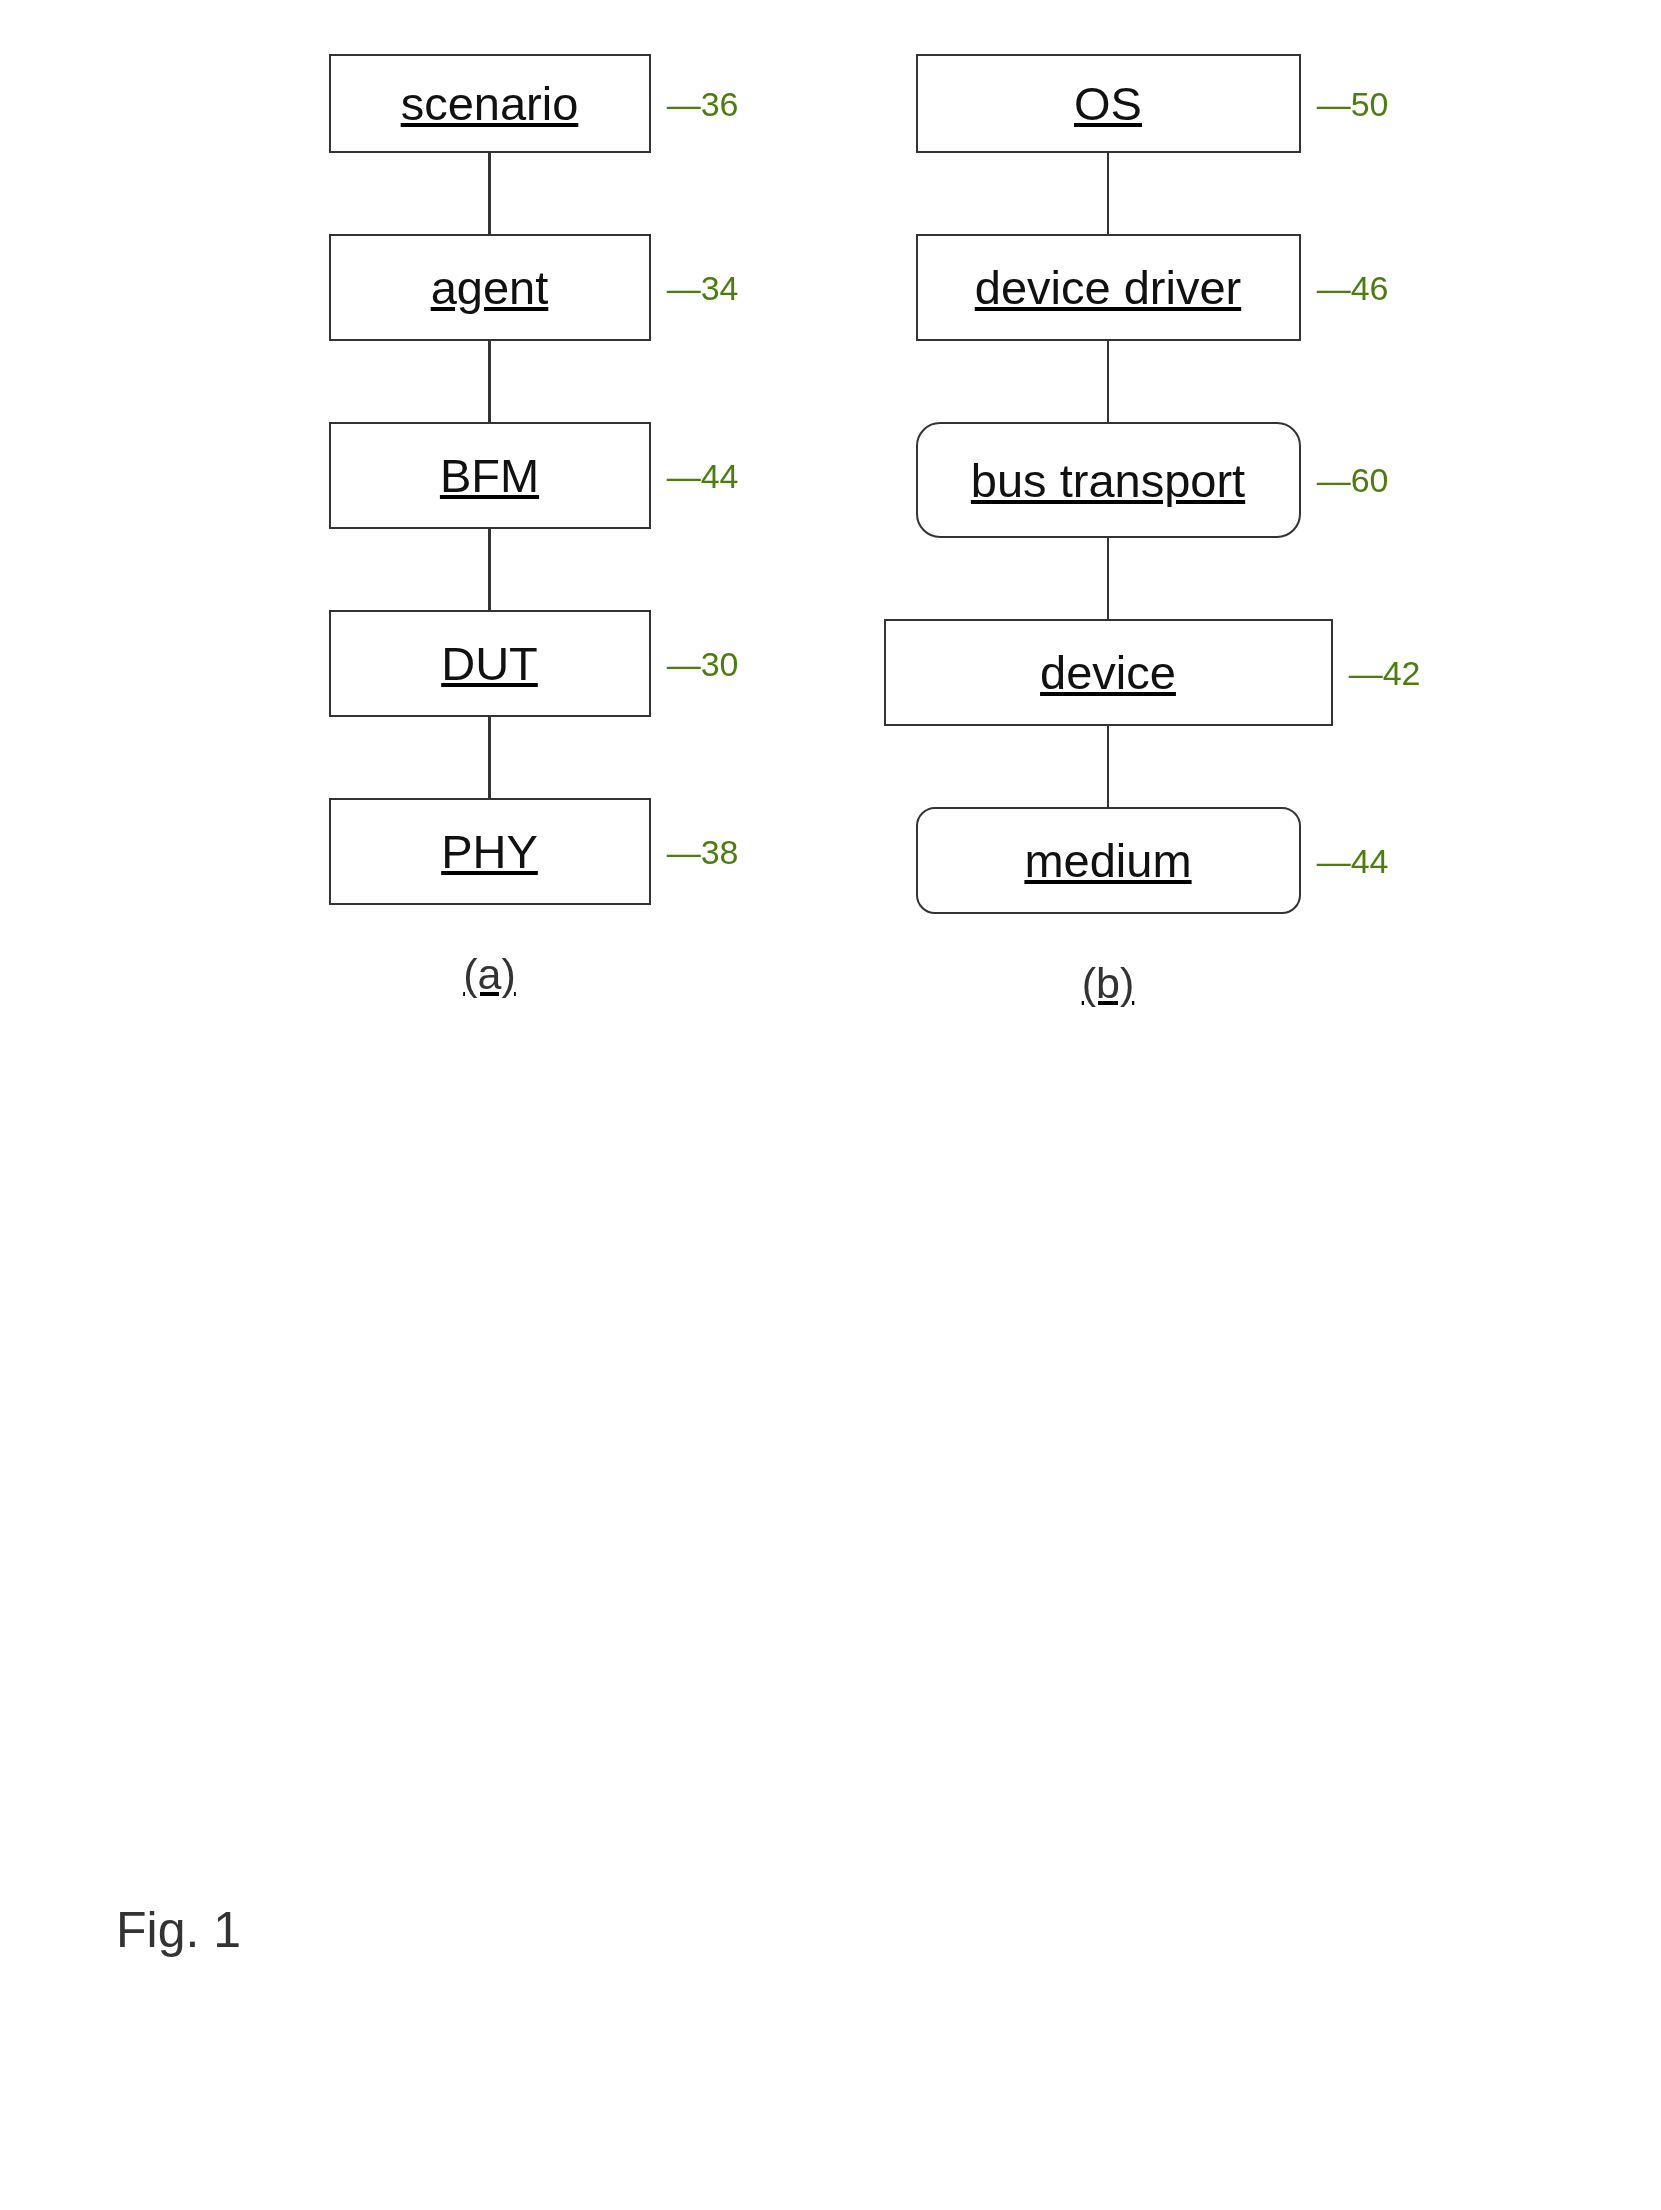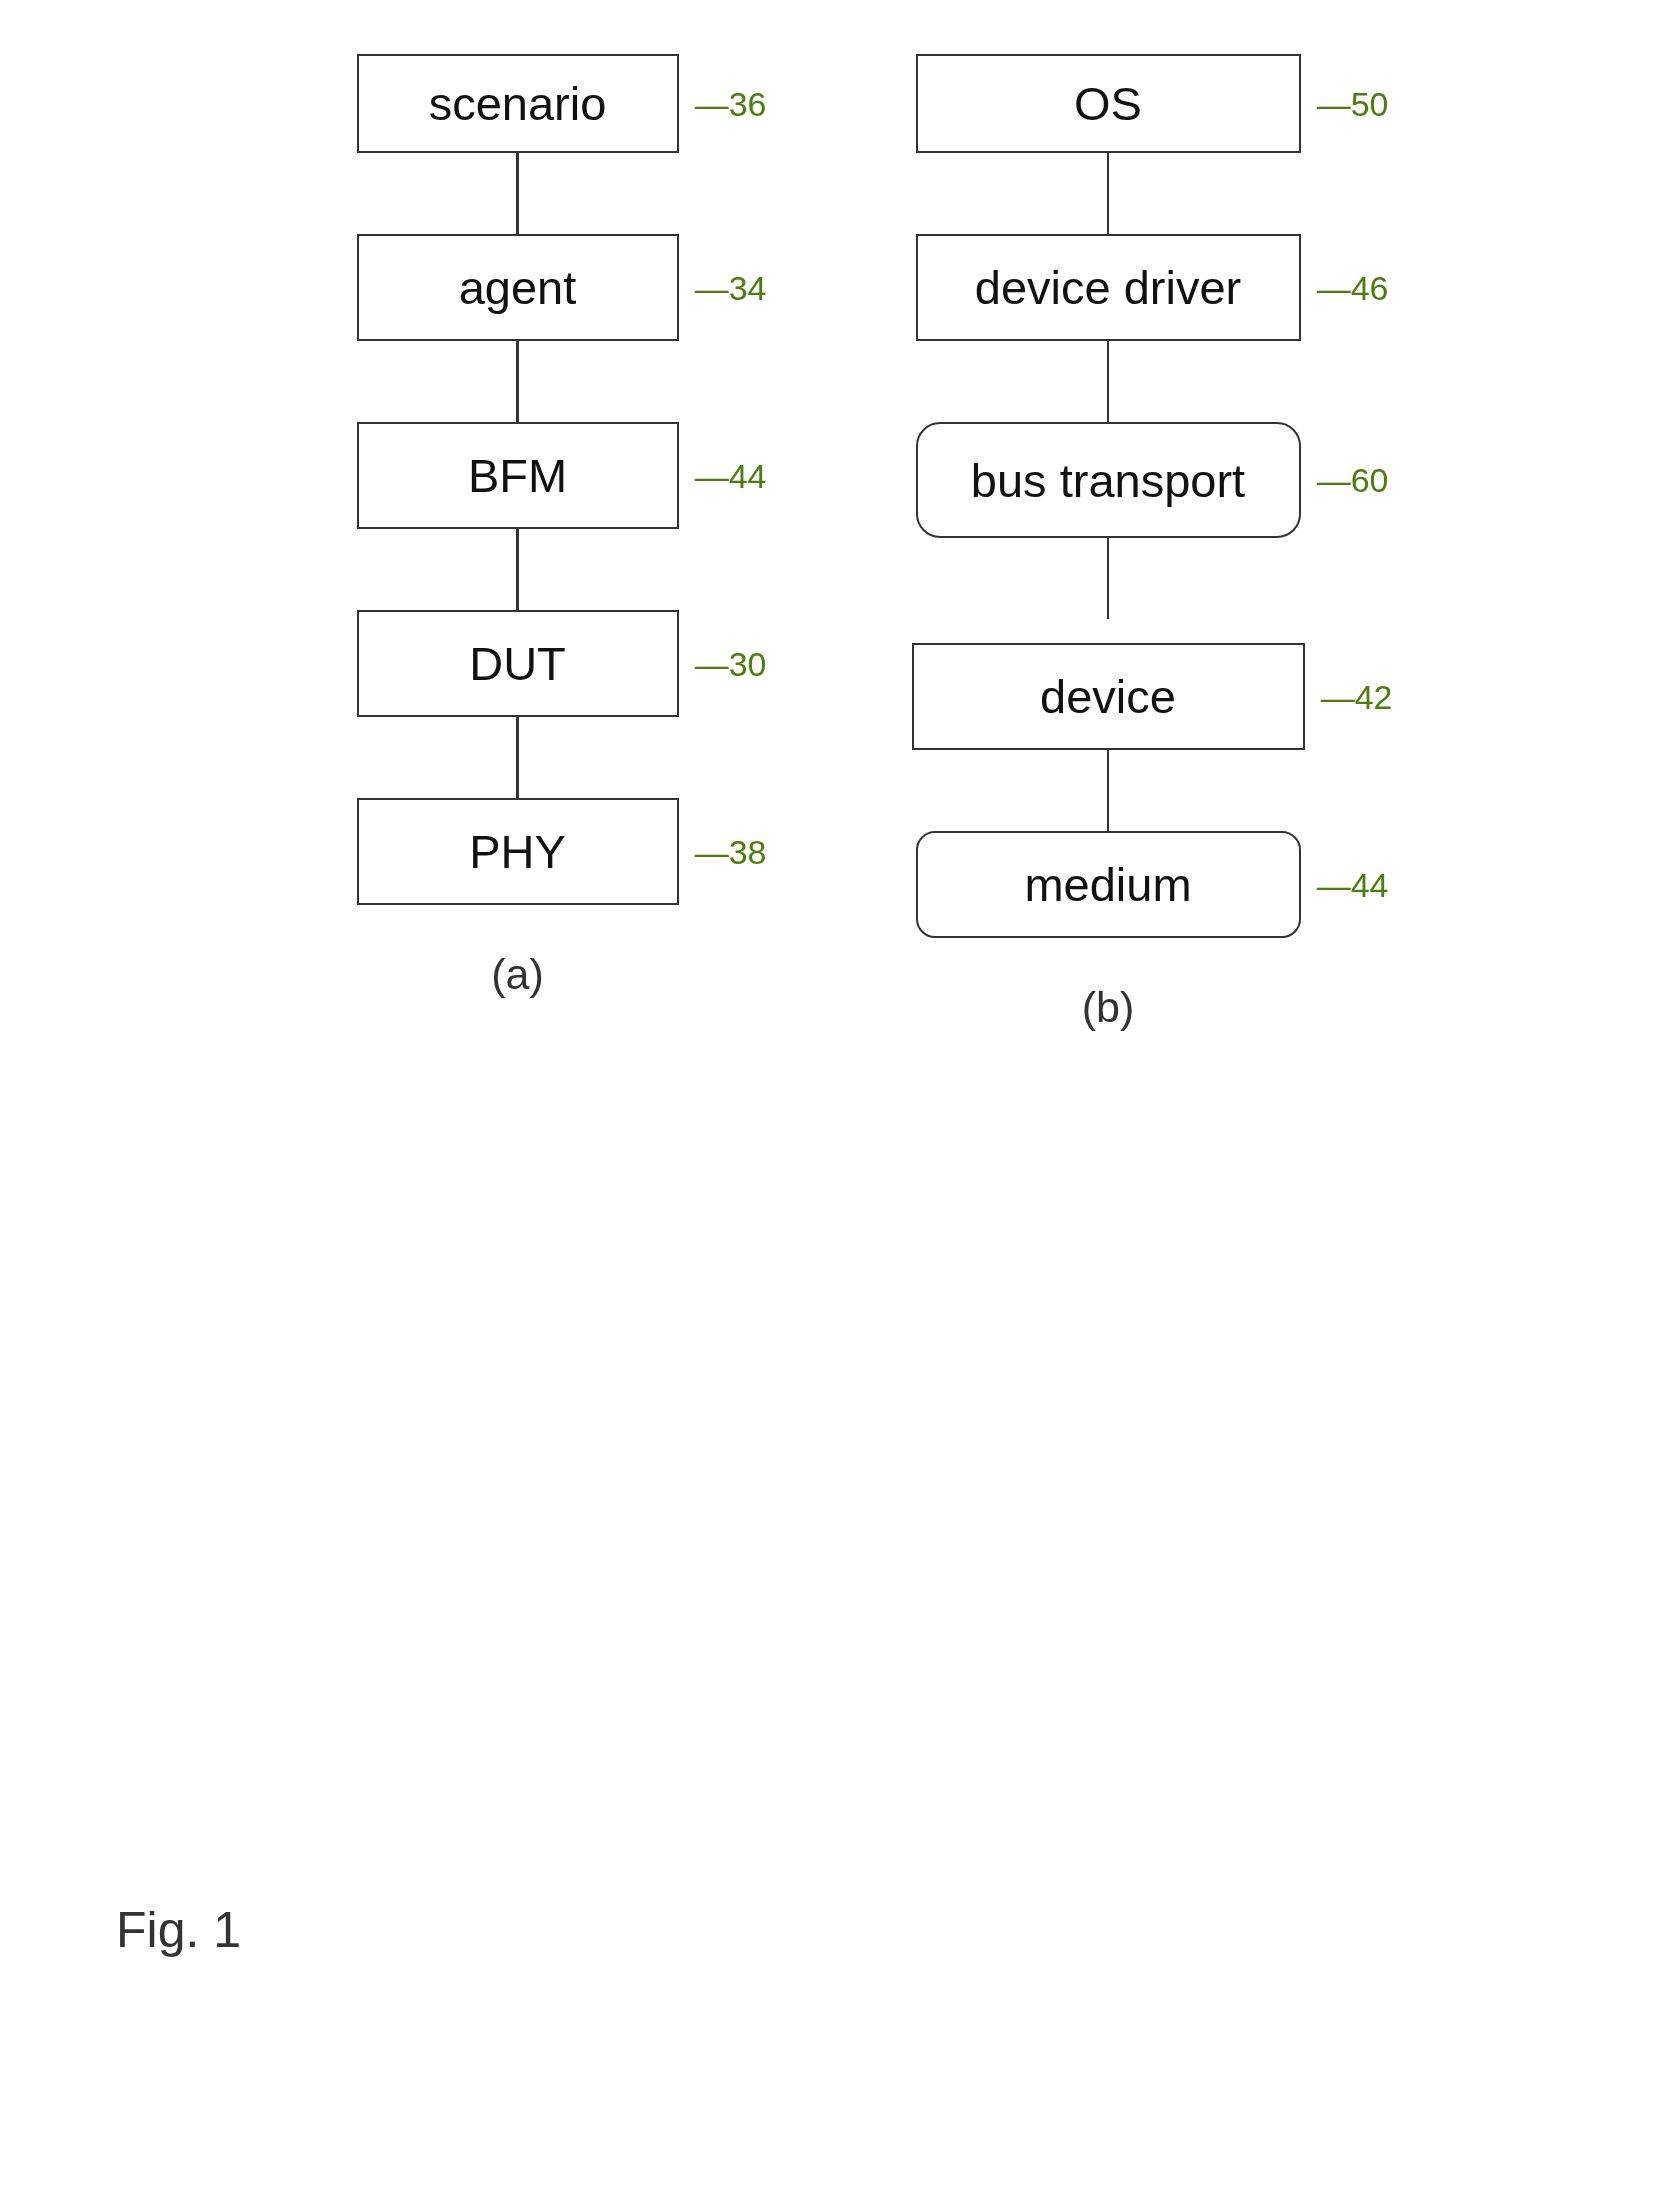--- a/index.html
+++ b/index.html
@@ -17,20 +17,21 @@
       overflow: hidden;
     }
 
     .page-content {
       width: 100%;
       height: 100%;
       display: flex;
       flex-direction: column;
       align-items: center;
       padding-top: 54px;
+      text-decoration: underline;
     }
 
     .diagrams-row {
       display: flex;
       flex-direction: row;
       justify-content: center;
       align-items: flex-start;
       gap: 233px;
       width: 100%;
       padding: 0 107px;
@@ -93,21 +94,21 @@
     .dia-a .box-scenario { width: 322px; height: 99px; }
     .dia-a .box-agent    { width: 322px; height: 107px; }
     .dia-a .box-bfm      { width: 322px; height: 107px; }
     .dia-a .box-dut      { width: 322px; height: 107px; }
     .dia-a .box-phy      { width: 322px; height: 107px; }
 
     
     .dia-b .box-os            { width: 385px; height: 99px; }
     .dia-b .box-devdriver     { width: 385px; height: 107px; }
     .dia-b .box-bustransport  { width: 385px; height: 116px; border-radius: 24px; }
-    .dia-b .box-device        { width: 393px; height: 107px; margin-top: 24px; }
+    .dia-b .box-device        { width: 449px; height: 107px; }
     .dia-b .box-medium        { width: 385px; height: 107px; border-radius: 19px; }
   </style>
 </head>
 <body>
 
 <div class="page-content">
   <div class="diagrams-row">
 
     <div class="diagram dia-a">
 

